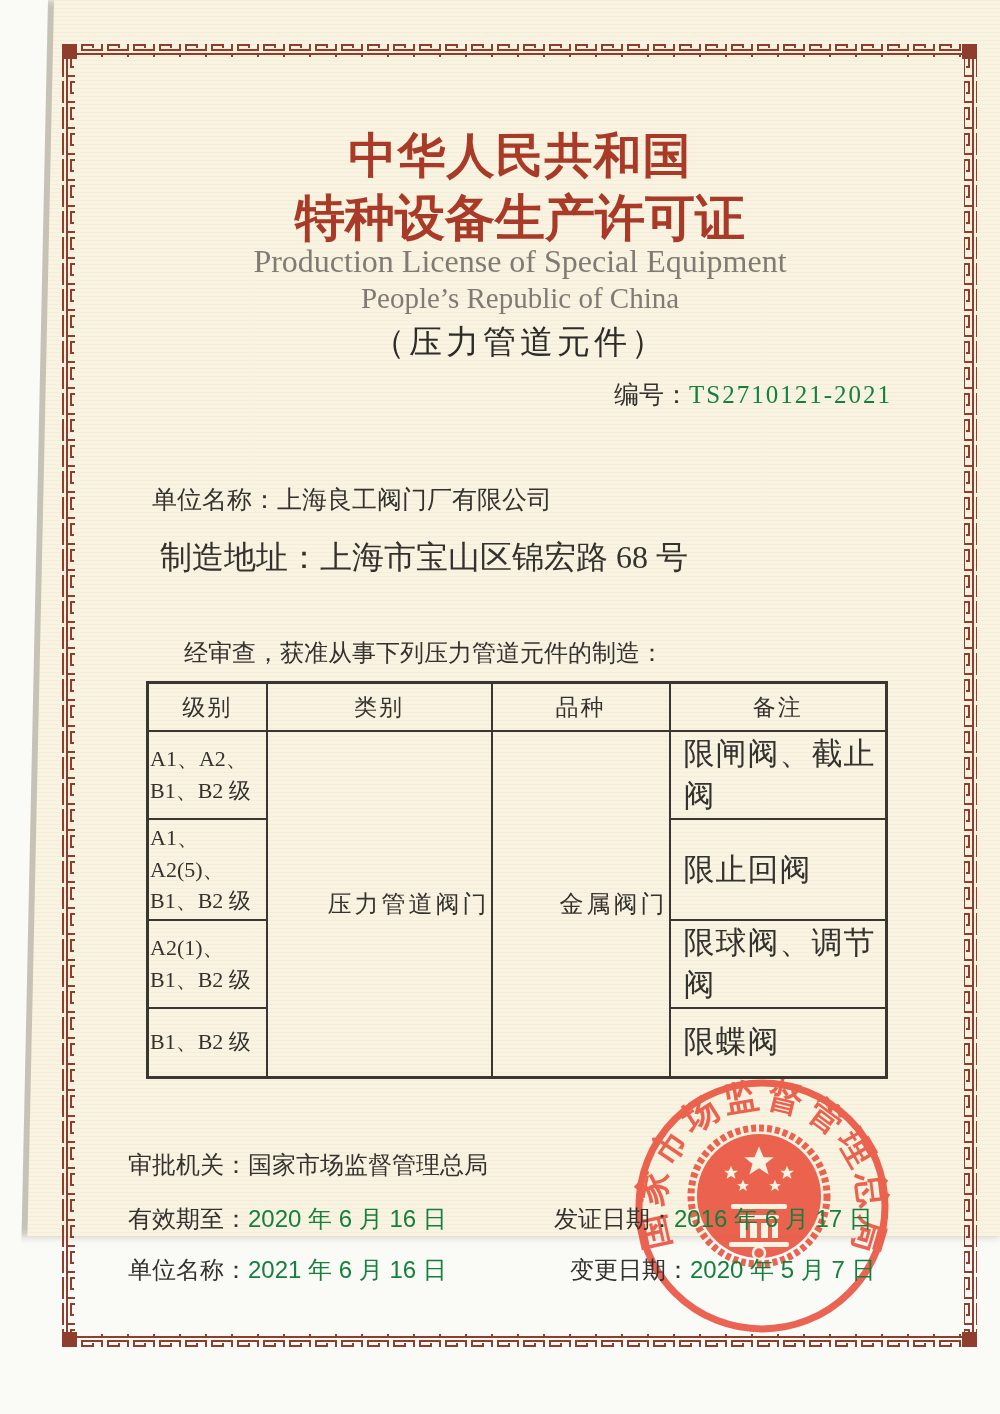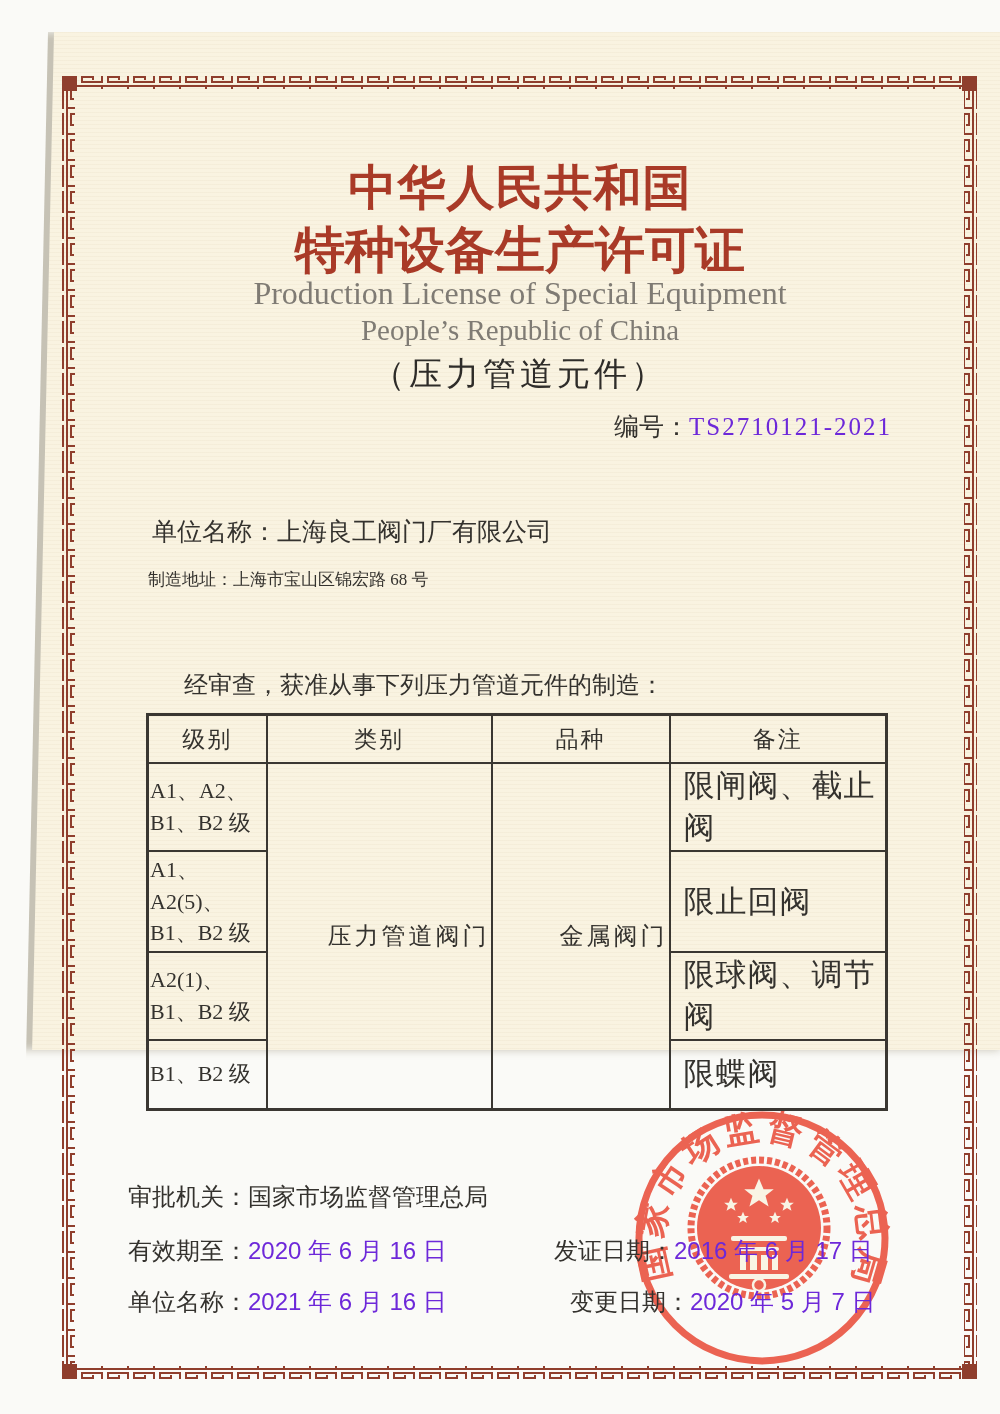--- a/index.html
+++ b/index.html
@@ -2,21 +2,21 @@
 <html><head>
 <meta charset="utf-8">
 <style>
   html,body{margin:0;padding:0;}
   body{
     width:1000px;height:1414px;overflow:hidden;
     background:#fafaf7;
     font-family:"Liberation Serif","DejaVu Serif",serif;
     color:#34322e;
   }
-  .page{position:relative;width:1000px;height:1018px;margin-top:32px;}
+  .page{position:relative;width:1000px;height:1236px;}
   
   .paper-shadow{
     position:absolute;inset:0;background:#c6c2b5;
     clip-path:polygon(48px 0,1000px 0,1000px 1401px,18px 1401px);
     filter:blur(4px);
   }
   .paper{
     position:absolute;inset:0;background:#f9f3e1;
     clip-path:polygon(54px 0,1000px 0,1000px 1396px,24px 1396px);
   }
@@ -27,28 +27,28 @@
   .frame{position:absolute;left:0;top:0;}
   .line{position:absolute;white-space:nowrap;z-index:3;}
   .t-cn1{top:124px;left:0;width:1040px;text-align:center;font-size:48px;font-weight:bold;color:#a93a27;letter-spacing:1px;}
   .t-cn2{top:185px;left:0;width:1040px;text-align:center;font-size:50px;font-weight:bold;color:#a93a27;}
   .t-en1{top:243px;left:0;width:1040px;text-align:center;font-size:32px;color:#7f7b74;}
   .t-en2{top:282px;left:0;width:1040px;text-align:center;font-size:29px;color:#7f7b74;}
   .t-scope{top:320px;left:0;width:1040px;text-align:center;font-size:33px;letter-spacing:4px;color:#2e2c29;}
   .serial{top:378px;right:108px;font-size:25px;}
   .serial .val{letter-spacing:2px;font-family:"Liberation Serif","DejaVu Serif",serif;font-size:25px;}
   .unit{top:483px;left:152px;font-size:25px;}
-  .addr{top:536px;left:148px;font-size:17px;}
+  .addr{top:536px;left:160px;font-size:32px;}
   .intro{top:637px;left:184px;font-size:24px;}
   .authority{top:1149px;left:128px;font-size:24px;}
   .valid{top:1203px;left:128px;font-size:24px;}
   .extend{top:1254px;left:128px;font-size:24px;}
   .issue{top:1203px;left:554px;font-size:24px;}
   .change{top:1254px;left:570px;font-size:24px;}
-  .val{font-family:"Liberation Sans","DejaVu Sans",sans-serif;font-size:24px;color:#6d28d9;}
+  .val{font-family:"Liberation Sans","DejaVu Sans",sans-serif;font-size:24px;color:#15803d;}
   table.scope{
     position:absolute;left:146px;top:681px;width:739px;z-index:2;
     border-collapse:collapse;table-layout:fixed;
     border:3px solid #3a3732;
   }
   table.scope th,table.scope td{border:2px solid #3a3732;font-weight:normal;}
   table.scope th{height:44px;font-size:23px;letter-spacing:2px;}
   td.level{text-align:left;font-size:22px;line-height:1.45;white-space:pre-line;}
   td.cat{text-align:right;font-size:24px;letter-spacing:3px;}
   td.note{padding-left:13px;font-size:31px;letter-spacing:1px;}

